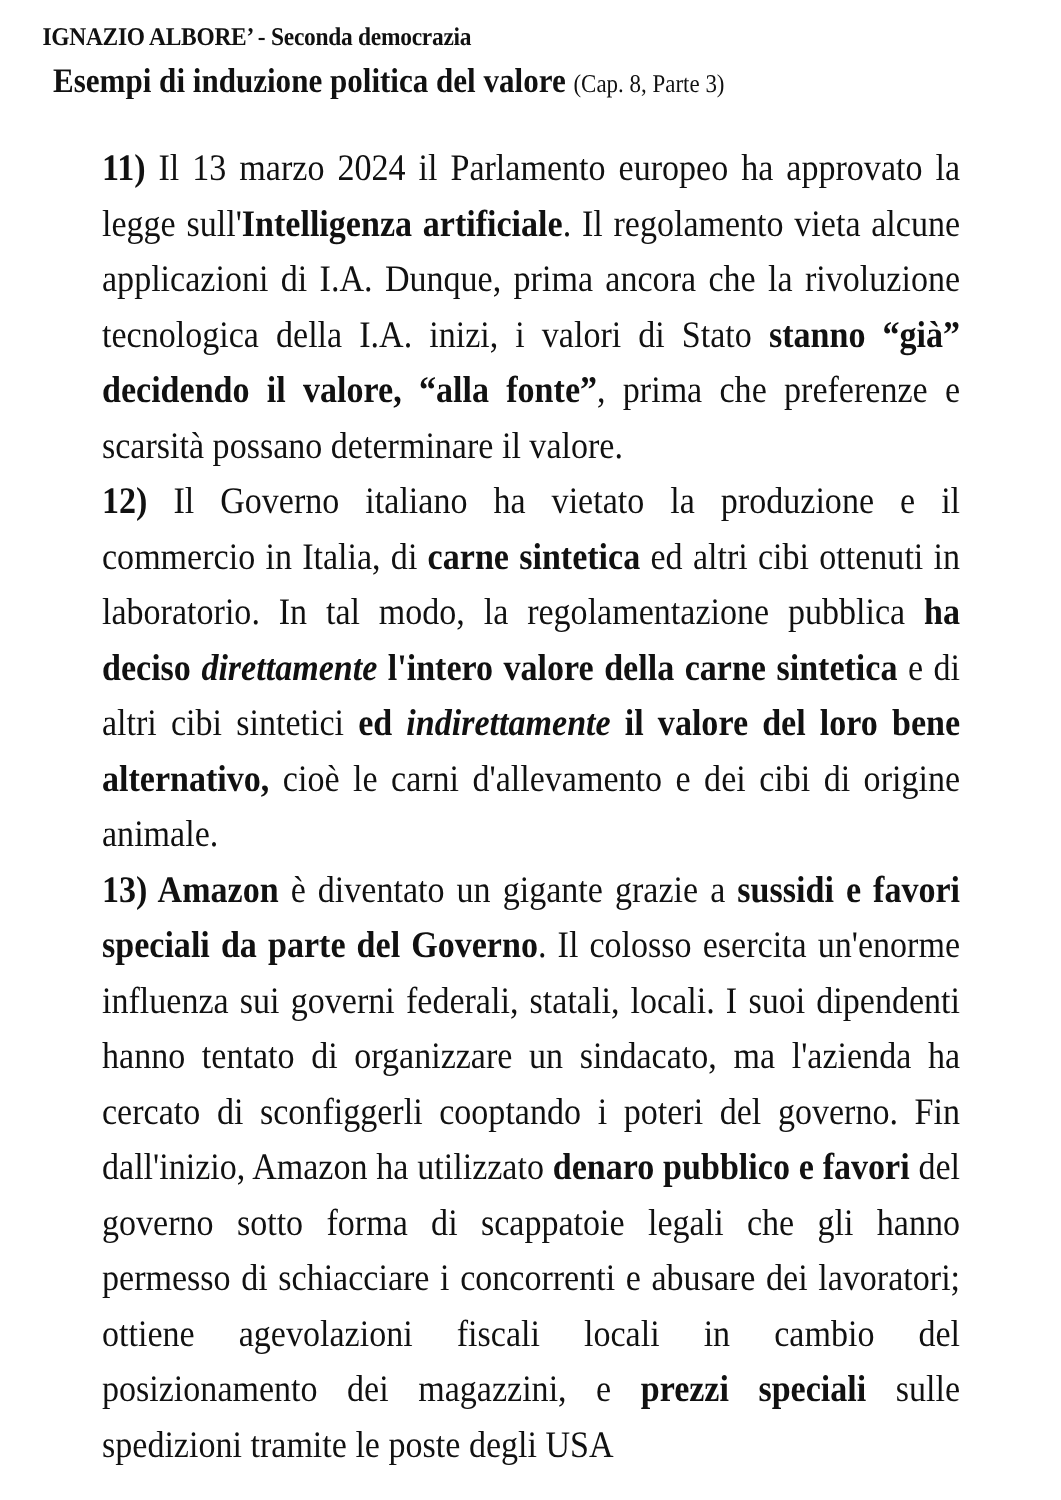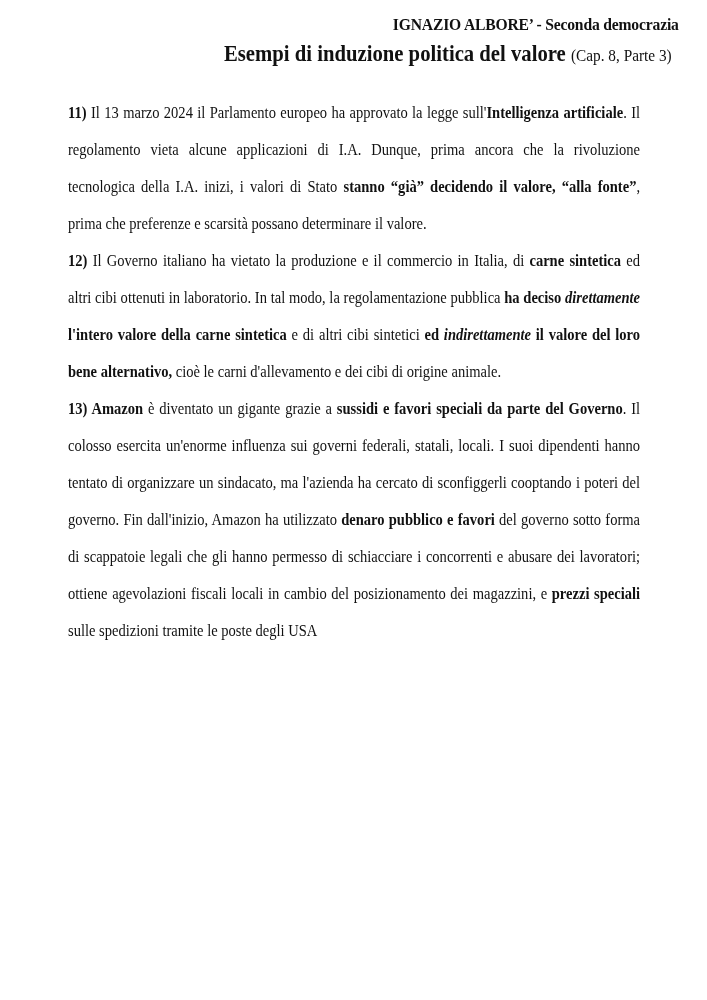--- a/index.html
+++ b/index.html
@@ -1,23 +1,23 @@
 <!DOCTYPE html>
 <html><head>
   <meta charset="utf-8">
   <style>
     html, body { margin: 0; padding: 0; background: #ffffff; }
     body { width: 707px; height: 1000px; overflow: hidden; position: relative; color: #111111; font-family: "Liberation Serif", serif; }
-    .header { position: absolute; top: 14px; left: 0; width: 707px; text-align: right; }
+    .header { position: absolute; top: 14px; left: 0; width: 707px; text-align: left; }
     .author-line { font-weight: bold; font-size: 17px; line-height: 22px; letter-spacing: -0.2px; transform: scaleX(0.92); transform-origin: center; }
     .title-line { font-size: 23px; line-height: 28px; margin-top: 4px; transform: scaleX(0.9); transform-origin: center; }
     .title-line .t-main { font-weight: bold; }
     .title-line .t-sub { font-size: 17px; font-weight: normal; }
     .body { position: absolute; top: 94px; left: 68px; width: 572px; }
-    .para { margin: 0; font-size: 16px; line-height: 37px; text-align: justify; text-align-last: left; }
+    .para { margin: 0; font-size: 25px; line-height: 37px; text-align: justify; text-align-last: left; }
     .para .inner { display: block; width: 630px; transform: scaleX(0.908); transform-origin: left top; }
     b { font-weight: bold; }
     i { font-style: italic; }
   </style>
 </head>
 <body>
 
 <div class="header">
   <div class="author-line">IGNAZIO ALBORE’ - Seconda democrazia</div>
   <div class="title-line">

